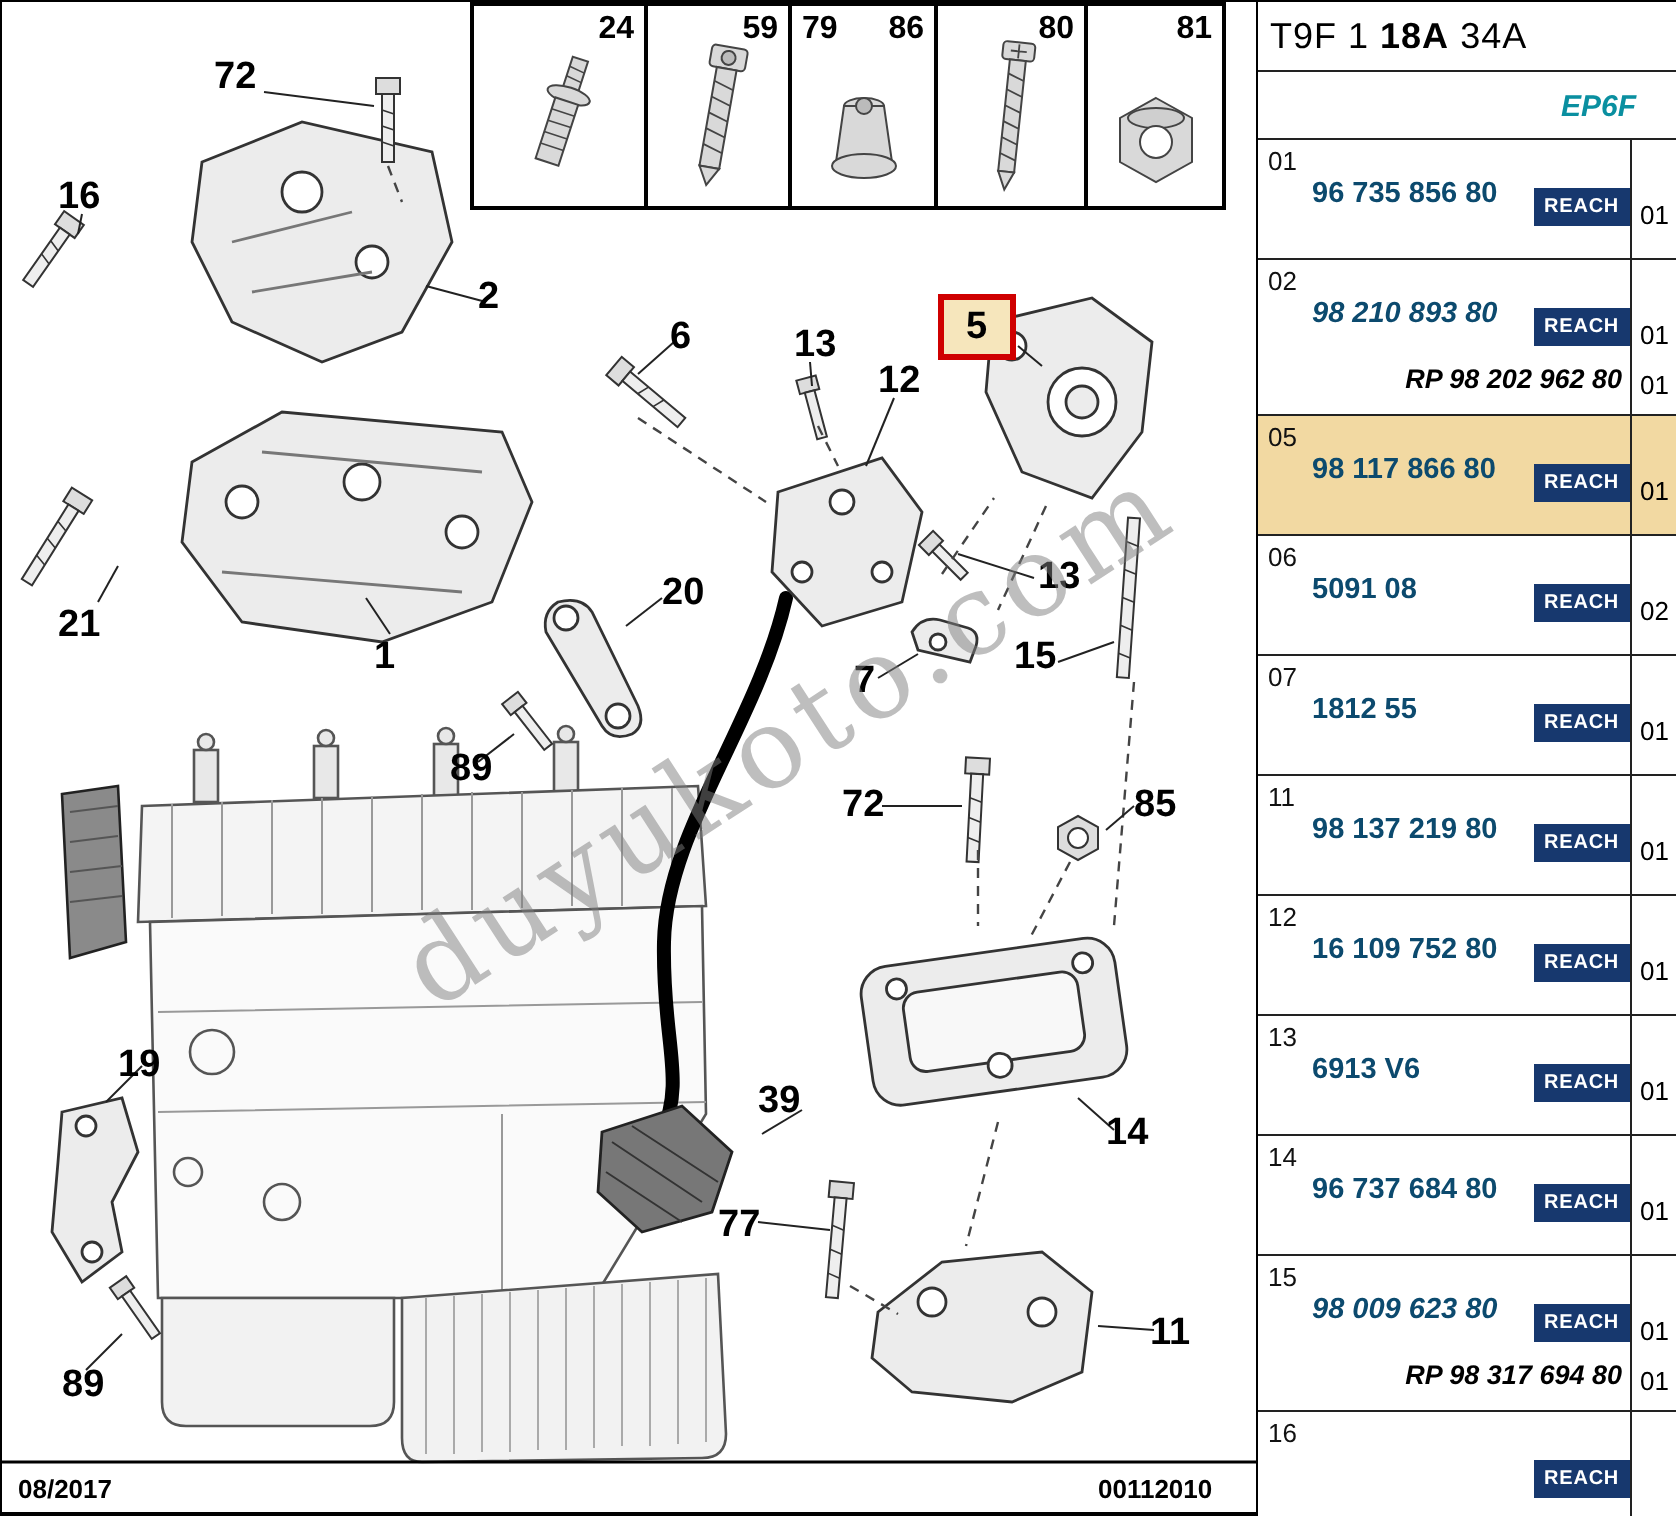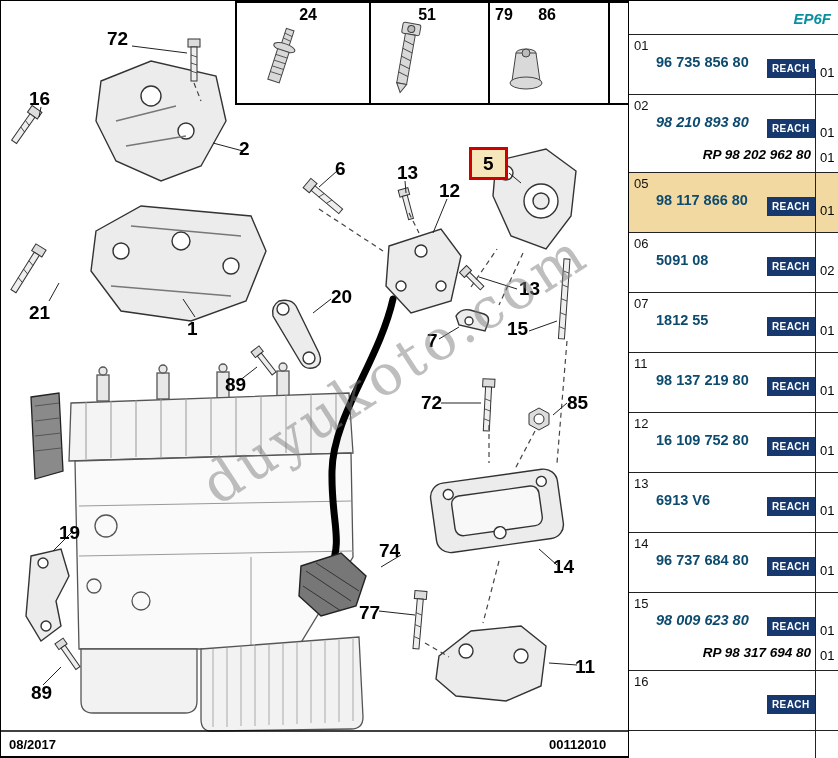--- a/index.html
+++ b/index.html
@@ -9,32 +9,32 @@
   .diagram{position:absolute;left:0;top:0;width:627px;height:758px;box-sizing:border-box;border-bottom:3px solid #000;}
   svg.draw{position:absolute;left:0;top:0;}
   .watermark{position:absolute;left:170px;top:335px;transform:rotate(-33deg);transform-origin:center;
              font-family:"DejaVu Serif",serif;font-size:56px;letter-spacing:4px;color:rgba(125,125,125,.5);
              white-space:nowrap;pointer-events:none;}
   .co{position:absolute;font-weight:bold;font-size:19px;color:#000;line-height:1;}
   .co.hl{border:3px solid #cf0000;background:#f6e6bc;padding:4px 11px;font-size:19px;}
   .f-left{position:absolute;left:8px;top:736px;font-weight:bold;font-size:13px;}
   .f-right{position:absolute;left:548px;top:736px;font-weight:bold;font-size:13px;}
   
-  .legend{position:absolute;left:234px;top:0;height:104px;display:flex;border:2px solid #000;background:#fff;box-sizing:border-box;gap:47px;}
+  .legend{position:absolute;left:234px;top:0;height:104px;display:flex;border:2px solid #000;background:#fff;box-sizing:border-box;}
   .cell{position:relative;height:100%;box-sizing:border-box;border-left:2px solid #000;}
   .cell:first-child{border-left:none;}
   .cell .num{position:absolute;top:3px;font-weight:bold;font-size:16px;}
   .num.tr{right:5px;} .num.tl{left:5px;}
   .cell svg{position:absolute;left:50%;bottom:6px;transform:translateX(-50%);}
   
   .table{position:absolute;left:627px;top:0;width:211px;height:758px;overflow:hidden;background:#fff;
          border-left:1px solid #000;box-sizing:border-box;}
   .thead .code{font-size:18px;padding:7px 4px 6px 6px;border-bottom:1px solid #222;letter-spacing:.5px;color:#000;}
   .thead .engine{font-size:15px;font-style:italic;font-weight:bold;color:#0a8fa0;text-align:right;
-                 padding:9px 8px 0 0;height:34px;box-sizing:border-box;border-bottom:1px solid #222;}
+                 padding:9px 21px 0 0;height:34px;box-sizing:border-box;border-bottom:1px solid #222;}
   #rows{position:relative;}
   .row{position:relative;height:60px;border-bottom:1px solid #222;box-sizing:border-box;background:#fff;}
   .row.tall{height:78px;}
   .row.hl{background:#f2d9a2;}
   .idx{position:absolute;left:5px;top:3px;font-size:13px;color:#111;}
   .part{position:absolute;left:27px;top:19px;font-size:14.5px;font-weight:bold;white-space:nowrap;color:#0c4a6e;}
   .part.it{font-style:italic;}
   .reach{position:absolute;left:138px;top:24px;background:#17386e;color:#fff;font-size:10px;font-weight:bold;
          padding:4px 5px;letter-spacing:.4px;}
   .qty{position:absolute;left:191px;top:30px;font-size:13px;color:#000;}
@@ -240,21 +240,21 @@
           <g transform="rotate(18 18 36)" stroke="#444" fill="#d9d9d9">
             <rect x="14" y="3" width="8" height="16"></rect>
               <path d="M14,8 L22,9 M14,13 L22,14" stroke-width=".8" fill="none"></path>
             <ellipse cx="18" cy="22" rx="11" ry="4"></ellipse>
             <rect x="12" y="25" width="12" height="32"></rect>
             <path d="M12,31 L24,31 M12,37 L24,37 M12,43 L24,43 M12,49 L24,49" stroke-width=".8" fill="none"></path>
           </g>
         </svg>
       </div>
       <div class="cell" style="width:72px">
-        <span class="num tr">51</span>
+        <span class="num tr">59</span>
         <svg width="36" height="76" viewBox="0 0 36 76">
           <g transform="rotate(10 18 38)" stroke="#444" fill="#d9d9d9">
             <rect x="9" y="2" width="18" height="11" rx="2"></rect>
               <circle cx="18" cy="7.5" r="3.5" fill="#bbb"></circle>
             <rect x="13" y="13" width="10" height="50"></rect>
             <path d="M13,20 L23,23 M13,28 L23,31 M13,36 L23,39 M13,44 L23,47 M13,52 L23,55" stroke-width=".9" fill="none"></path>
             <path d="M13,63 L18,72 L23,63 Z"></path>
           </g>
         </svg>
       </div>
@@ -304,33 +304,38 @@
     <div class="co" style="left:438px;top:180px">12</div>
     <div class="co hl" style="left:468px;top:146px">5</div>
     <div class="co" style="left:330px;top:286px">20</div>
     <div class="co" style="left:518px;top:278px">13</div>
     <div class="co" style="left:426px;top:330px">7</div>
     <div class="co" style="left:506px;top:318px">15</div>
     <div class="co" style="left:224px;top:374px">89</div>
     <div class="co" style="left:420px;top:392px">72</div>
     <div class="co" style="left:566px;top:392px">85</div>
     <div class="co" style="left:58px;top:522px">19</div>
-    <div class="co" style="left:378px;top:540px">74</div>
+    <div class="co" style="left:378px;top:540px">39</div>
     <div class="co" style="left:552px;top:556px">14</div>
     <div class="co" style="left:358px;top:602px">77</div>
     <div class="co" style="left:574px;top:656px">11</div>
     <div class="co" style="left:30px;top:682px">89</div>
 
     <div class="watermark">duyukoto.com</div>
     <div class="f-left">08/2017</div>
     <div class="f-right">00112010</div>
   </div>
 
   <div class="table">
     <div class="thead">
+      <div class="code">
+        <span>T9F 1</span>
+        <b>18A</b>
+        <span>34A</span>
+      </div>
       <div class="engine">EP6F</div>
     </div>
     <div id="rows">
         <div class="row">
           <span class="idx">01</span>
           <span class="part">96 735 856 80</span>
           <span class="reach">REACH</span>
           <span class="qty">01</span>
         </div>
         <div class="row tall">

